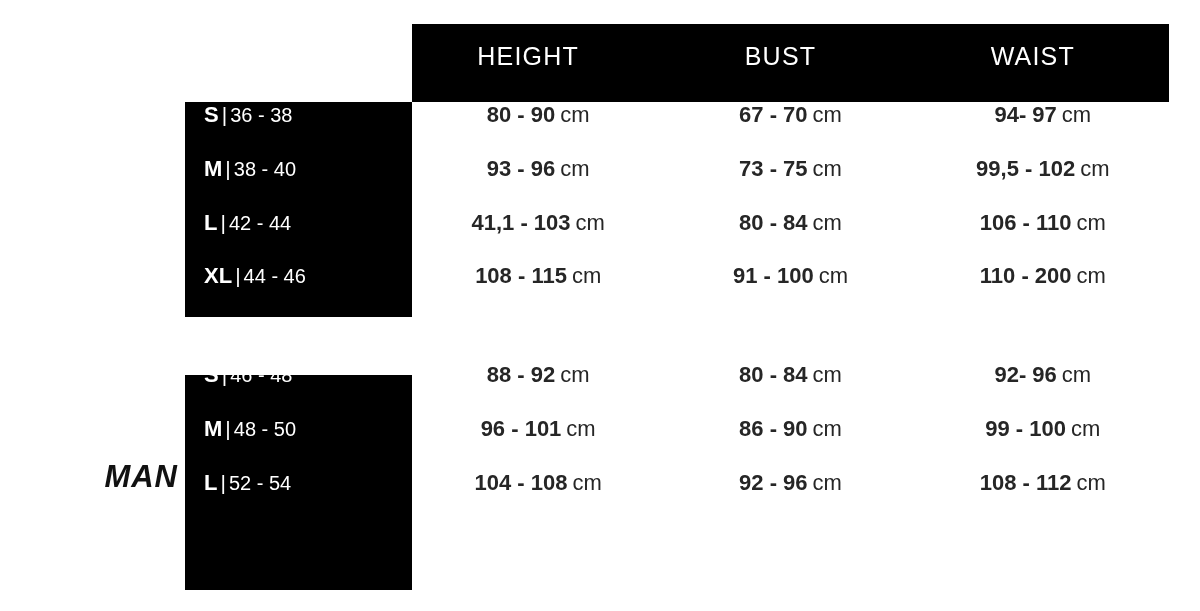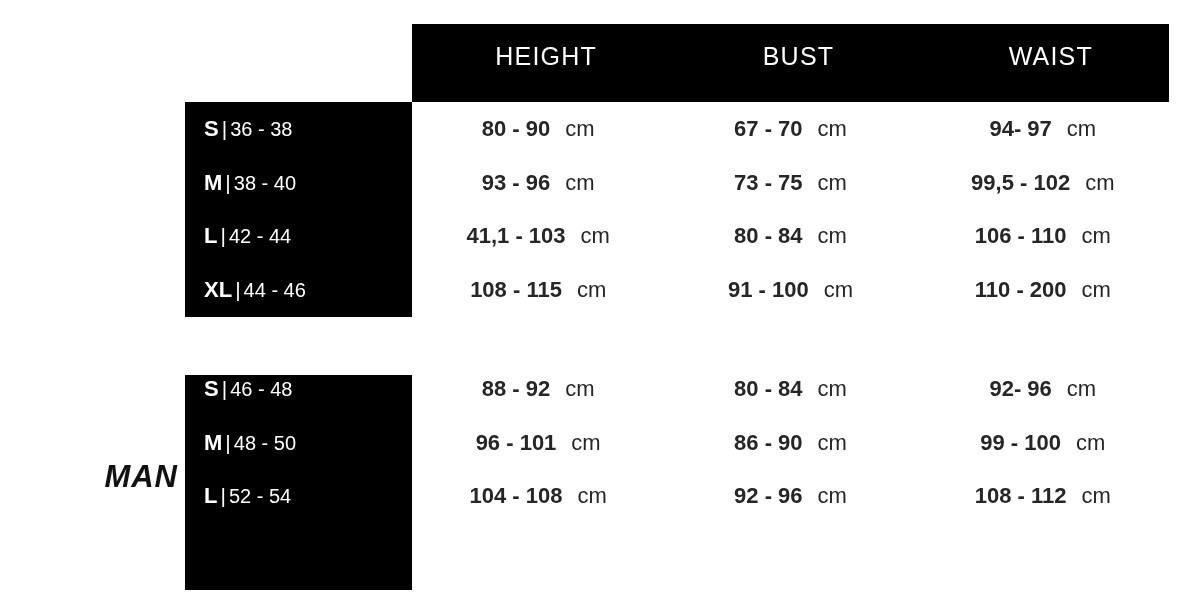--- a/index.html
+++ b/index.html
@@ -26,21 +26,21 @@
   .header-band {
     position: absolute;
     left: 412px;
     top: 24px;
     width: 757px;
     height: 78px;
     background: #000000;
   }
   .header-cells {
     position: absolute;
-    left: 420px;
+    left: 402px;
     top: 24px;
     width: 757px;
     height: 64px;
     display: flex;
     align-items: center;
   }
   .header-cell {
     flex: 1 1 0;
     text-align: center;
     color: #ffffff;
@@ -78,21 +78,21 @@
   .rows {
     position: absolute;
     left: 185px;
     width: 984px;
   }
   .rows.woman { top: 102px; }
   .rows.man   { top: 362px; }
 
   .row {
     display: flex;
-    align-items: center;
+    align-items: flex-start;
     height: 53.75px;
   }
 
   .cell-size {
     width: 227px;
     box-sizing: border-box;
     padding-left: 19px;
     color: #ffffff;
     font-size: 21px;
     white-space: nowrap;
@@ -115,21 +115,21 @@
     text-align: center;
     font-size: 22px;
     color: #262626;
     white-space: nowrap;
   }
   .cell-meas .val {
     font-weight: bold;
   }
   .cell-meas .unit {
     font-weight: normal;
-    padding-left: 15px;
+    padding-left: 5px;
   }
 </style>
 </head>
 <body>
 
 <div class="sheet">
 
   <div class="header-band"></div>
   <div class="header-cells">
     <div class="header-cell">HEIGHT</div>

